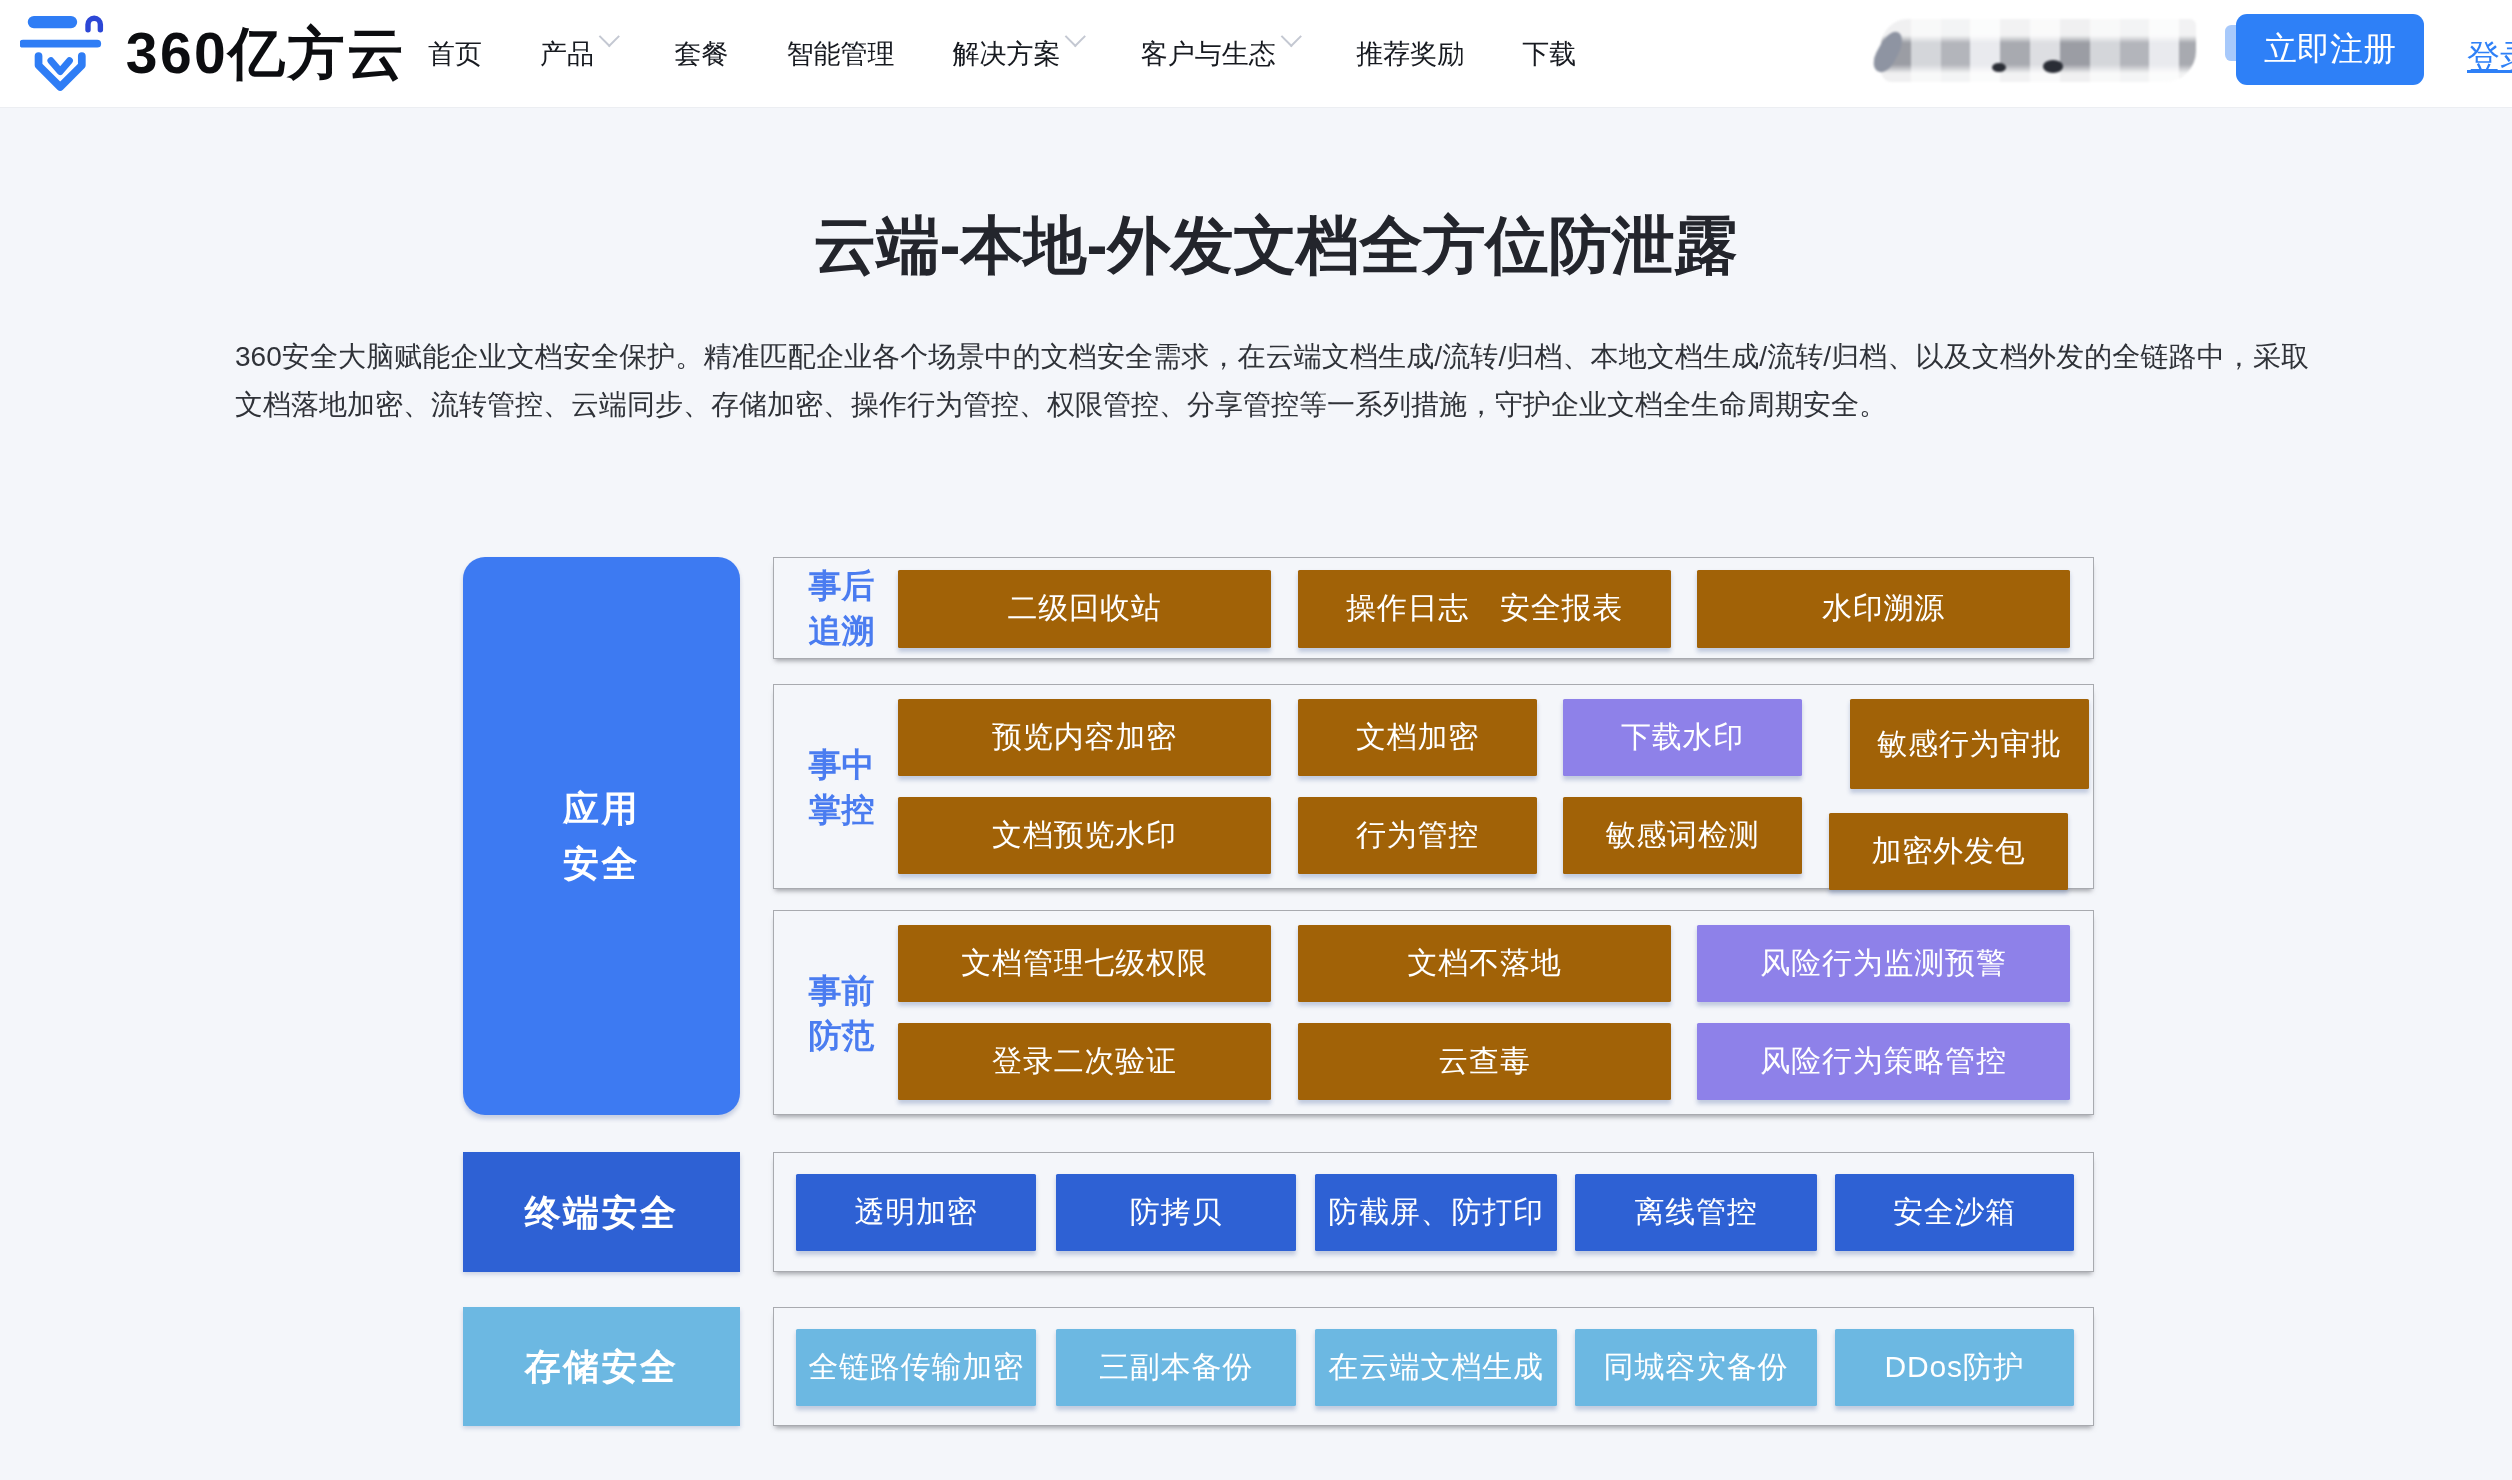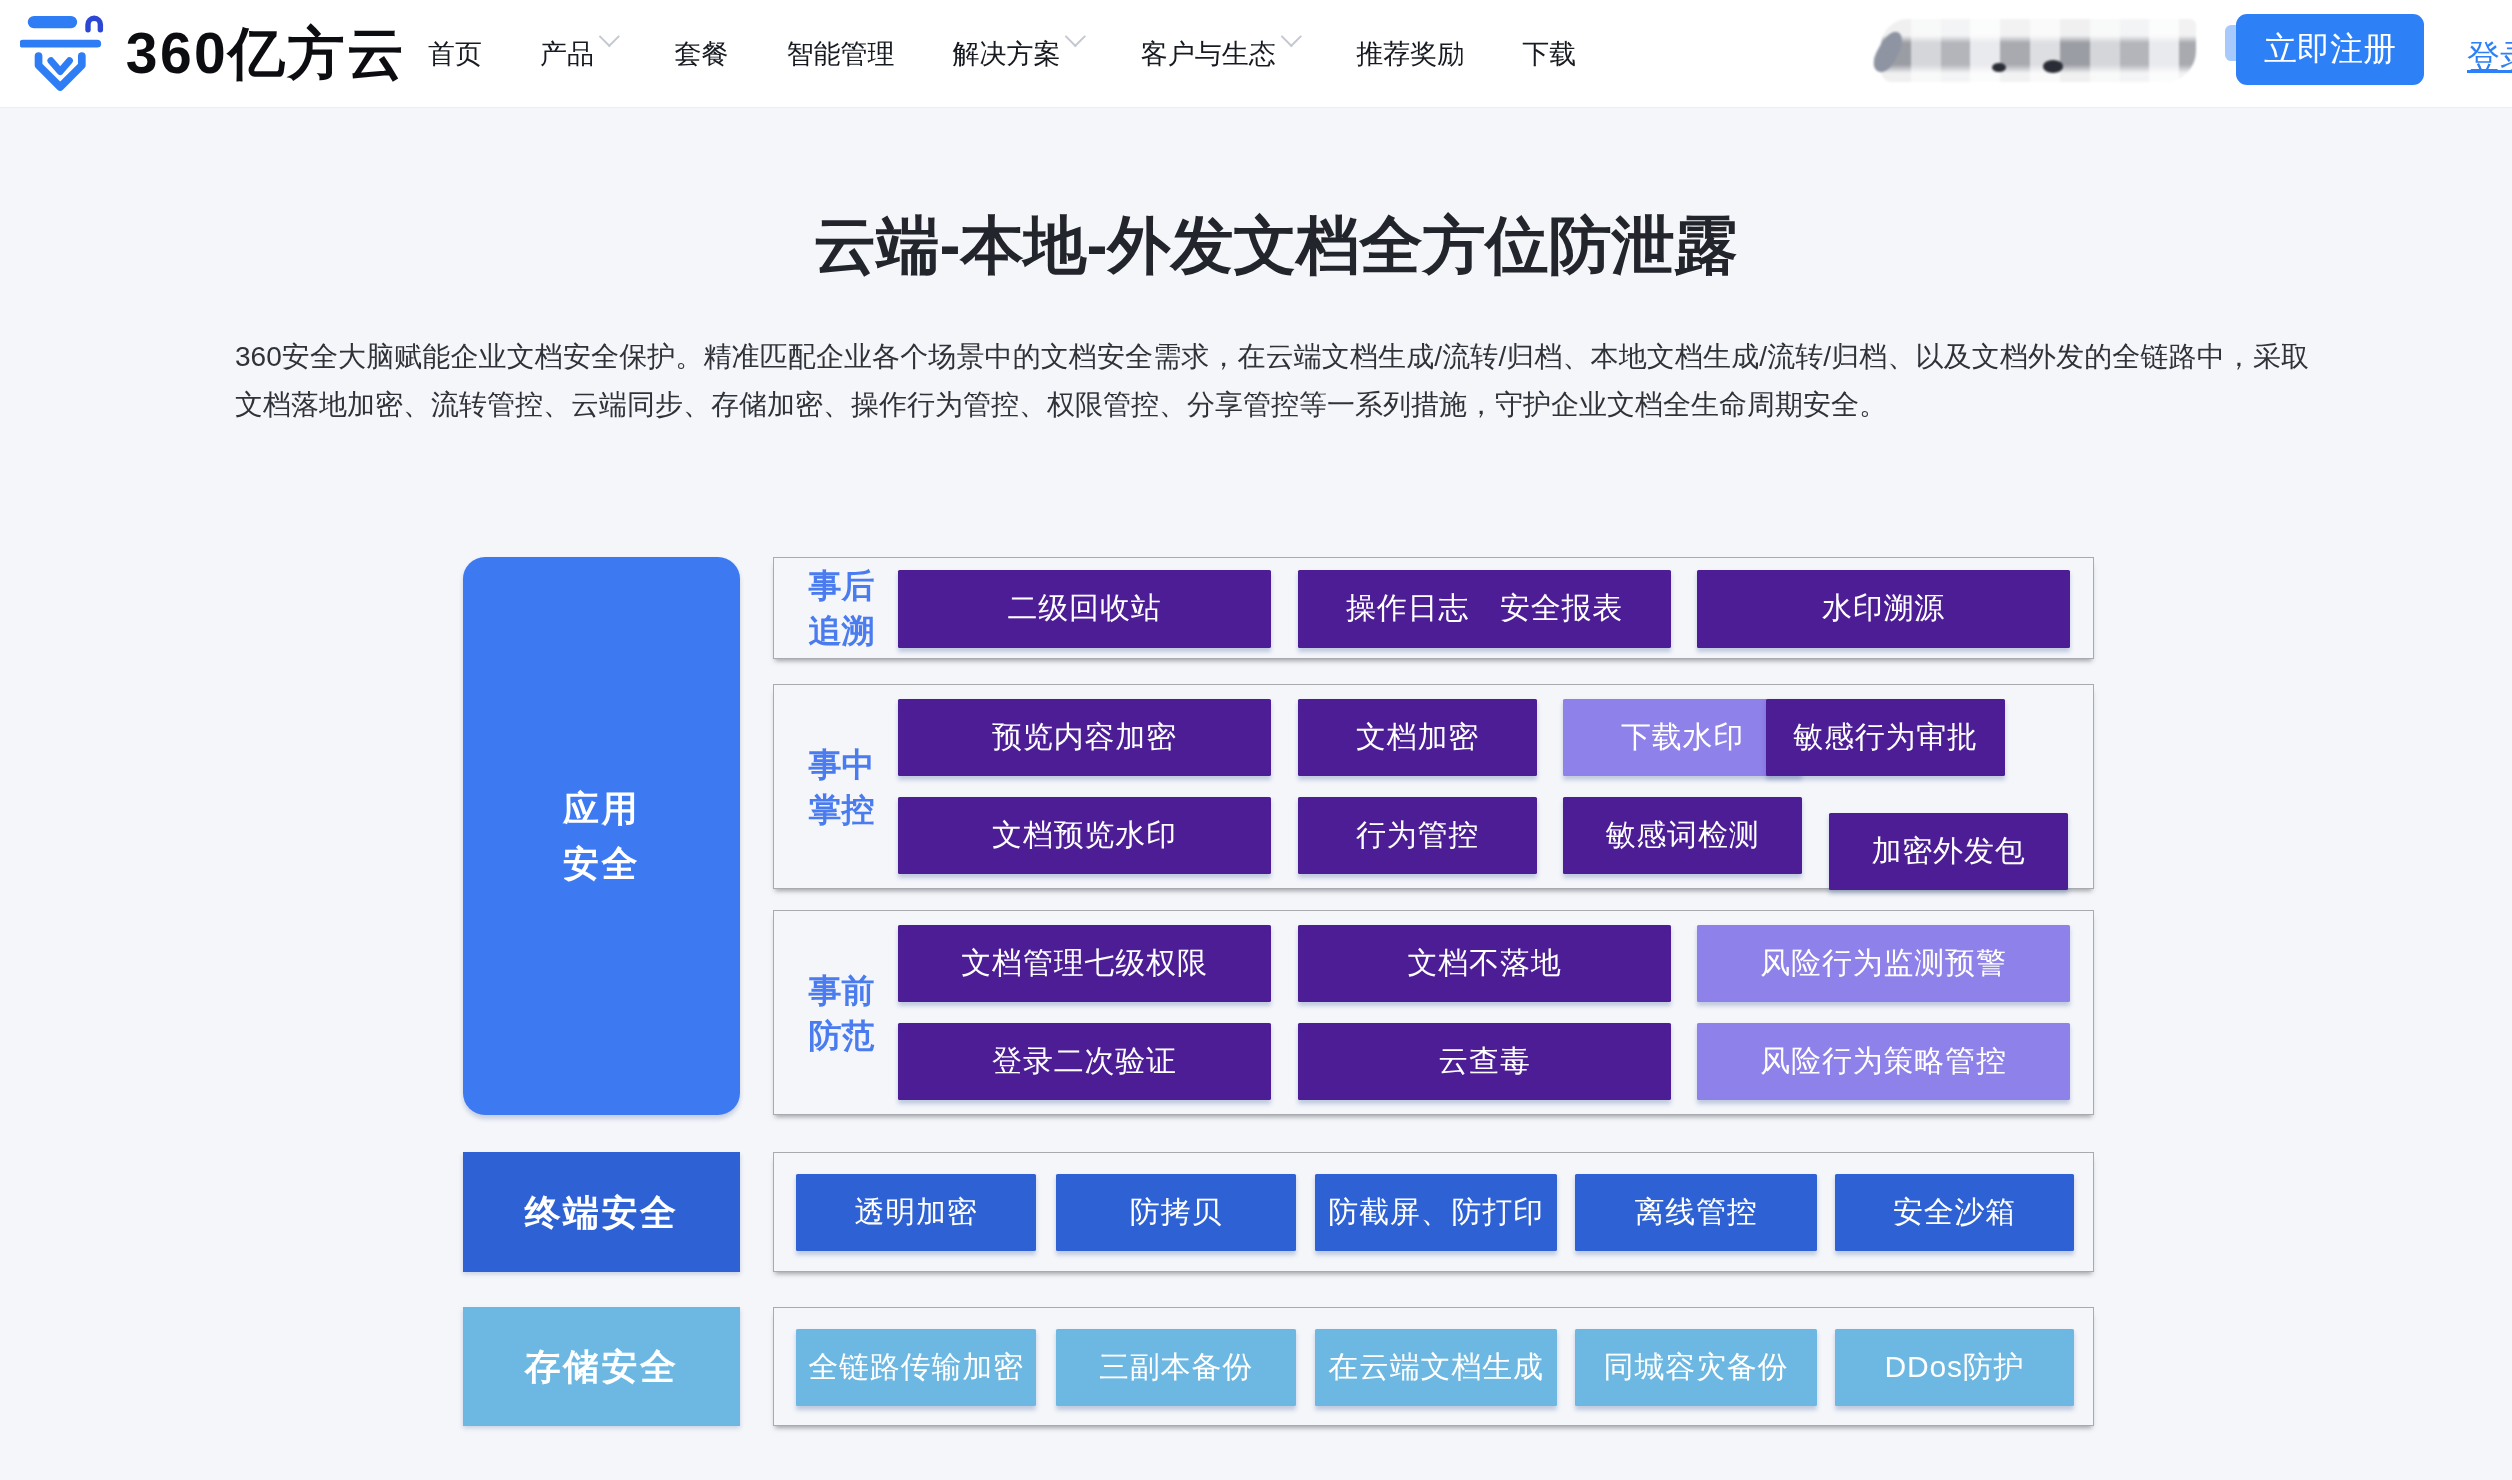--- a/index.html
+++ b/index.html
@@ -35,21 +35,21 @@
     color:#ffffff;font-size:36px;font-weight:600;letter-spacing:2.4px;line-height:55px;box-shadow:0 3.1px 4.7px rgba(40,70,140,.22);}
   .side[data-variant="blue"]{background:#3d7af2;}
   .side[data-variant="dark"]{background:#2e61d4;}
   .side[data-variant="light"]{background:#6cb8e2;}
   .fgroup{position:absolute;left:773px;width:1321px;box-sizing:border-box;border:1.6px solid #a8aaaf;background:#f4f6fa;
     box-shadow:0 5.5px 4.7px -2.4px rgba(95,97,103,.55);}
   .glabel{position:absolute;left:22px;top:0;height:100%;width:91px;display:flex;flex-direction:column;justify-content:center;
     text-align:center;color:#4a7cf0;font-weight:700;font-size:33px;line-height:45px;}
   .fbox{position:absolute;display:flex;align-items:center;justify-content:center;color:#ffffff;font-size:30px;letter-spacing:0.8px;
     border-radius:1.6px;box-shadow:0 3.1px 4.7px rgba(40,70,140,.25);white-space:nowrap;}
-  .fbox[data-variant="blue"]{background:#4c1d95;}
+  .fbox[data-variant="blue"]{background:#a16207;}
   .fbox[data-variant="purple"]{background:#8e81e9;}
   .fbox[data-variant="dark"]{background:#2e61d4;}
   .fbox[data-variant="light"]{background:#6cb8e2;}
 </style>
 </head>
 <body>
 
 <div class="page">
 
   <div class="header">
@@ -133,21 +133,21 @@
   </div>
 
   <div class="fgroup" style="top:684px;height:205px;">
     <div class="glabel">
       <span>事中</span>
       <span>掌控</span>
     </div>
     <div class="fbox" style="left:124px;top:14px;width:373px;height:77px;" data-variant="blue">预览内容加密</div>
     <div class="fbox" style="left:524px;top:14px;width:239px;height:77px;" data-variant="blue">文档加密</div>
     <div class="fbox" style="left:789px;top:14px;width:239px;height:77px;" data-variant="purple">下载水印</div>
-    <div class="fbox" style="left:992px;top:14px;width:239px;height:77px;" data-variant="blue">敏感行为审批</div>
+    <div class="fbox" style="left:1076px;top:14px;width:239px;height:90px;" data-variant="blue">敏感行为审批</div>
     <div class="fbox" style="left:124px;top:112px;width:373px;height:77px;" data-variant="blue">文档预览水印</div>
     <div class="fbox" style="left:524px;top:112px;width:239px;height:77px;" data-variant="blue">行为管控</div>
     <div class="fbox" style="left:789px;top:112px;width:239px;height:77px;" data-variant="blue">敏感词检测</div>
     <div class="fbox" style="left:1055px;top:128px;width:239px;height:77px;" data-variant="blue">加密外发包</div>
   </div>
 
   <div class="fgroup" style="top:910px;height:205px;">
     <div class="glabel">
       <span>事前</span>
       <span>防范</span>

